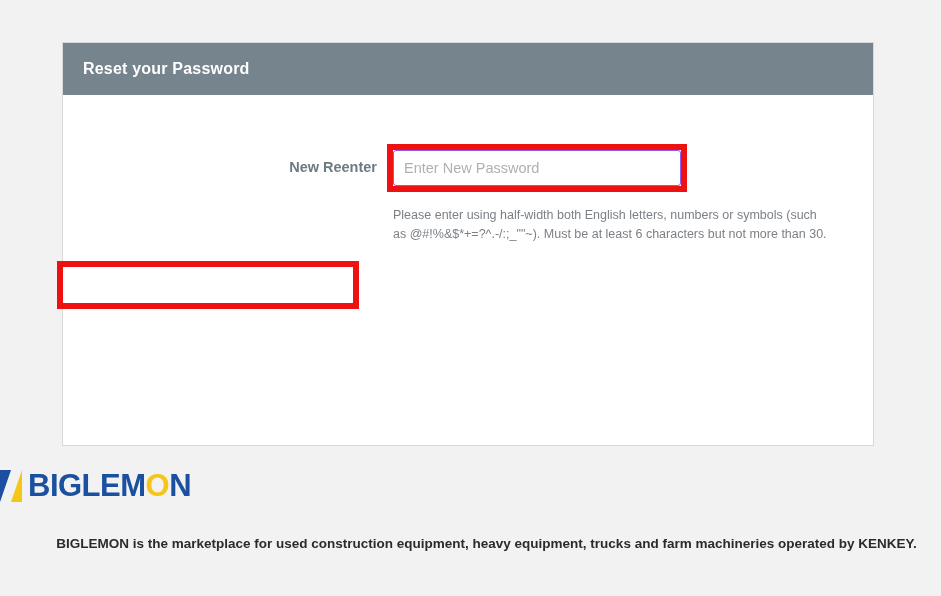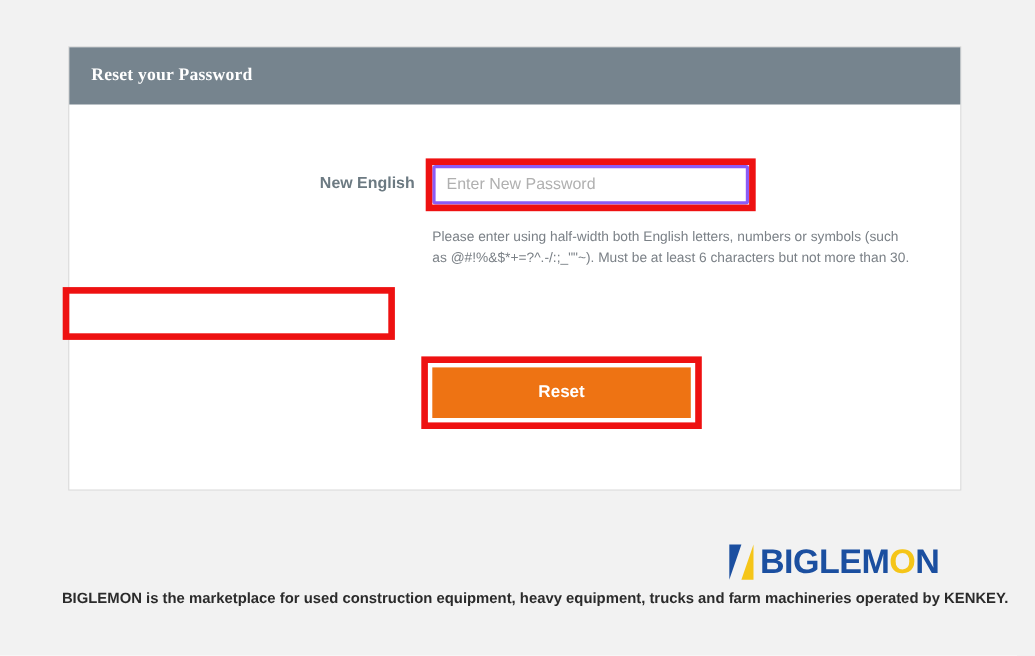--- a/index.html
+++ b/index.html
@@ -33,21 +33,20 @@
     display: flex;
     align-items: center;
     padding-left: 20px;
     box-sizing: border-box;
   }
   .card-header-title {
     color: #ffffff;
     font-size: 16px;
     font-weight: bold;
     letter-spacing: 0.2px;
-    font-family: Liberation Serif, serif;
   }
   .card-body {
     padding: 40px 0 40px 0;
     box-sizing: border-box;
     height: 350px;
     position: relative;
   }
   .form-row {
     display: flex;
     align-items: flex-start;
@@ -100,21 +99,21 @@
   .hl-reset {
     left: -10px;
     top: -10px;
     width: 255px;
     height: 66px;
   }
   input.text-field {
     width: 288px;
     height: 36px;
     box-sizing: border-box;
-    border: 3px solid #8b5cf6;
+    border: 1px solid #8b5cf6;
     border-radius: 3px;
     padding: 4px 10px;
     font-size: 14.5px;
     color: #333333;
     font-family: "Liberation Sans", sans-serif;
     outline: none;
     background: #ffffff;
   }
   input.text-field::placeholder {
     color: #b0b0b0;
@@ -147,23 +146,23 @@
     color: #ffffff;
     border: none;
     font-size: 15.5px;
     font-weight: bold;
     font-family: "Liberation Sans", sans-serif;
     cursor: pointer;
   }
   .logo-area {
     position: absolute;
     left: 0;
-    top: 493px;
+    top: 468px;
     width: 854px;
-    text-align: right;
+    text-align: left;
   }
   .logo {
     display: inline-flex;
     align-items: center;
     gap: 6px;
   }
   .logo-mark {
     width: 22px;
     height: 32px;
     position: relative;
@@ -214,40 +213,36 @@
 
   <div class="card">
 
     <div class="card-header">
       <span class="card-header-title">Reset your Password</span>
     </div>
 
     <div class="card-body">
 
       <div class="form-row row-new">
-        <div class="label">New English</div>
+        <div class="label">New Reenter</div>
         <div class="field-wrap">
           <div class="highlight hl-new"></div>
           <input class="text-field" type="password" placeholder="Enter New Password" style="">
           <div class="helper">Please enter using half-width both English letters, numbers or symbols (such as @#!%&amp;$*+=?^.-/:;_""~). Must be at least 6 characters but not more than 30.</div>
         </div>
       </div>
 
       <div class="form-row row-confirm">
         <div class="field-wrap">
           <div class="highlight hl-confirm"></div>
         </div>
       </div>
 
       <div class="row-button">
         <div class="btn-spacer"></div>
-        <div class="btn-wrap">
-          <div class="highlight hl-reset"></div>
-          <button class="reset-btn">Reset</button>
-        </div>
       </div>
 
     </div>
   </div>
 
   <div class="logo-area">
     <div class="logo">
       <span class="logo-mark">
         <span class="blue"></span>
         <span class="yellow"></span>

